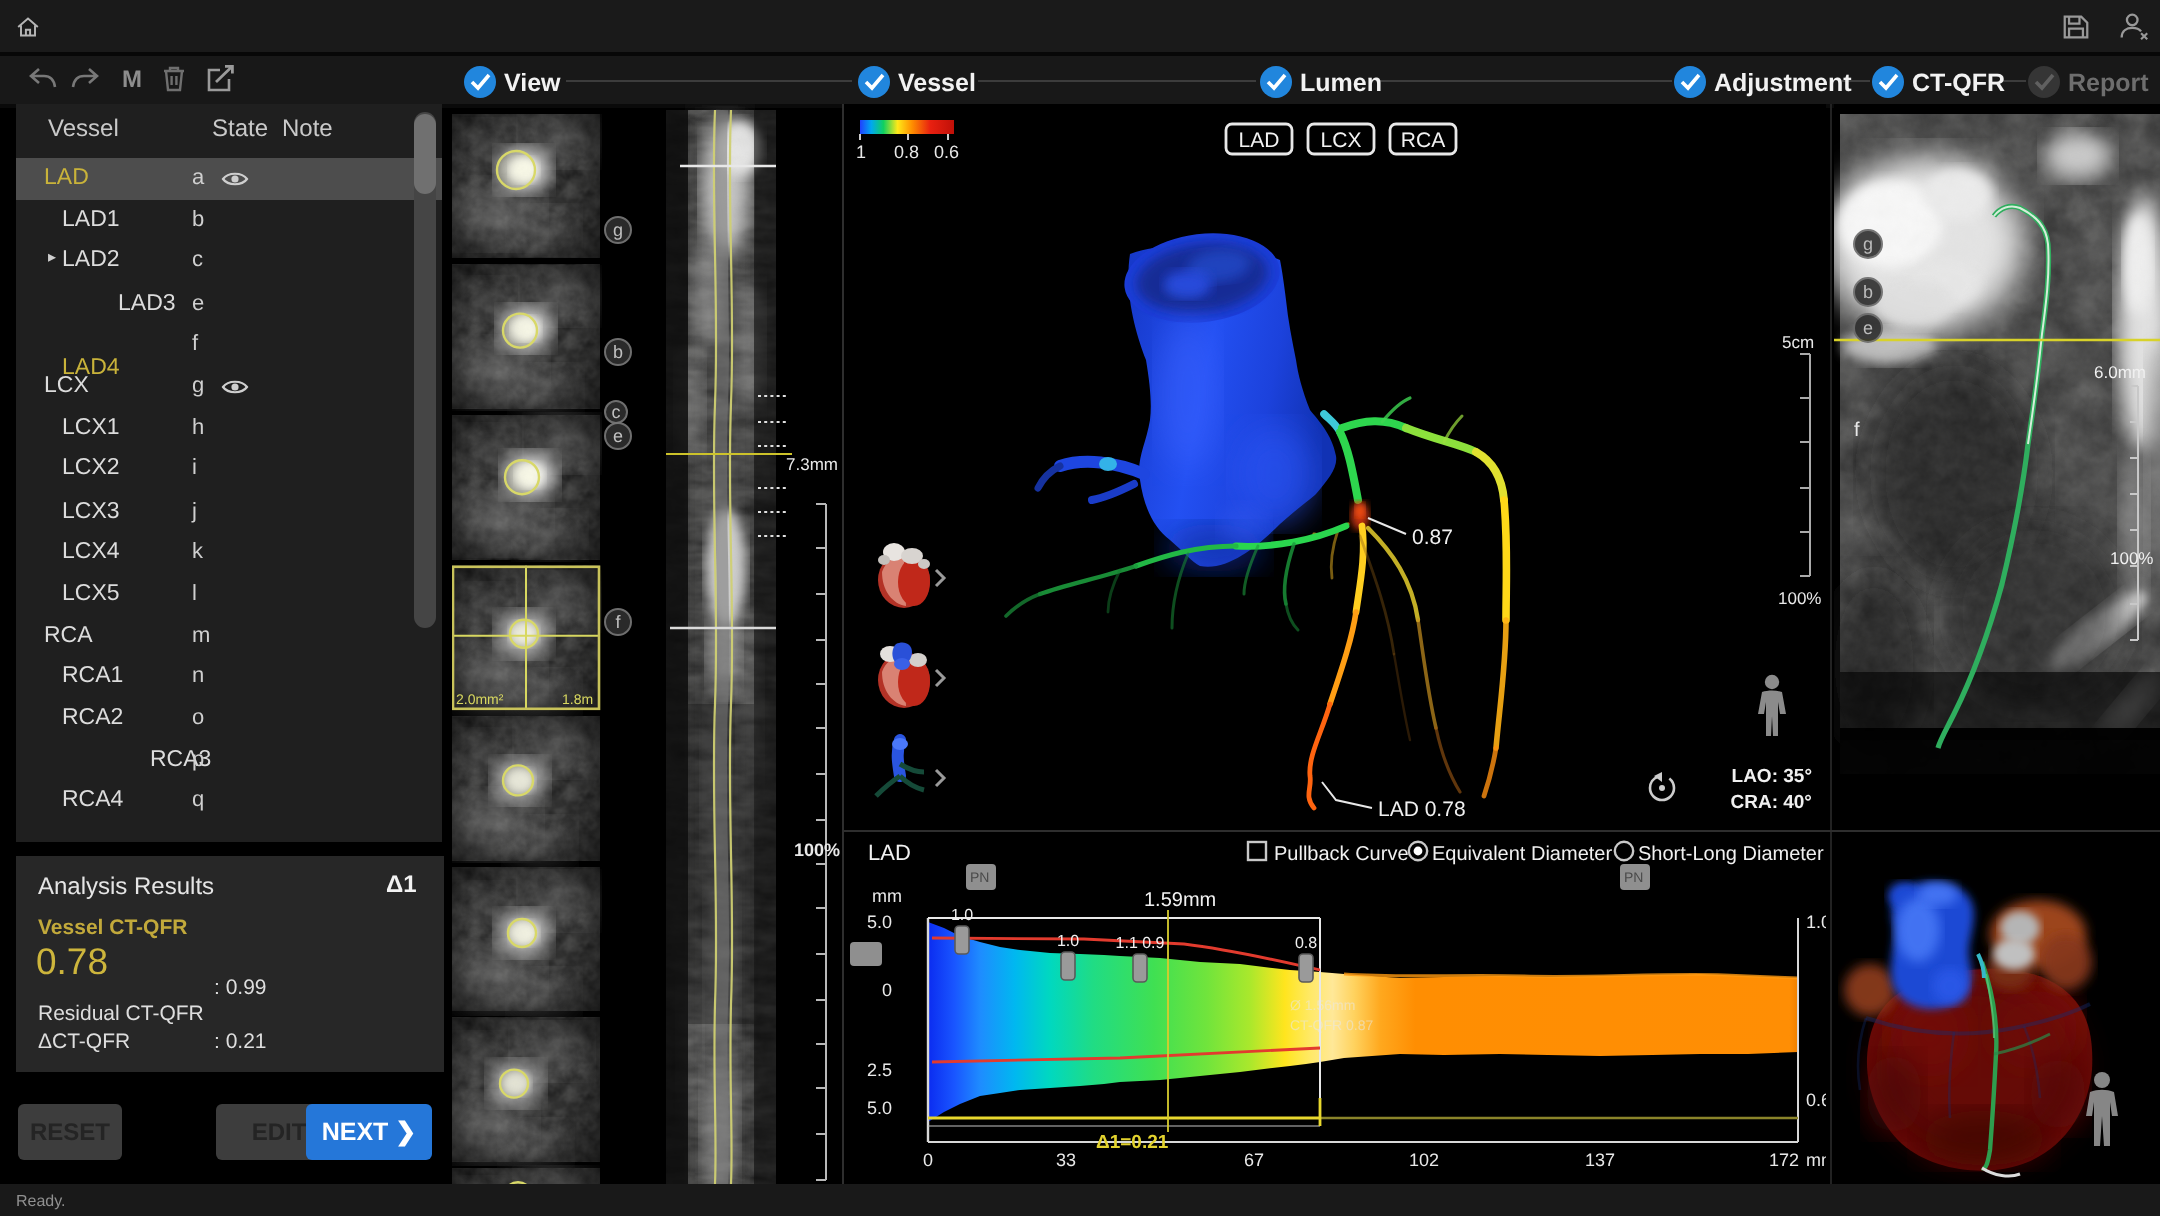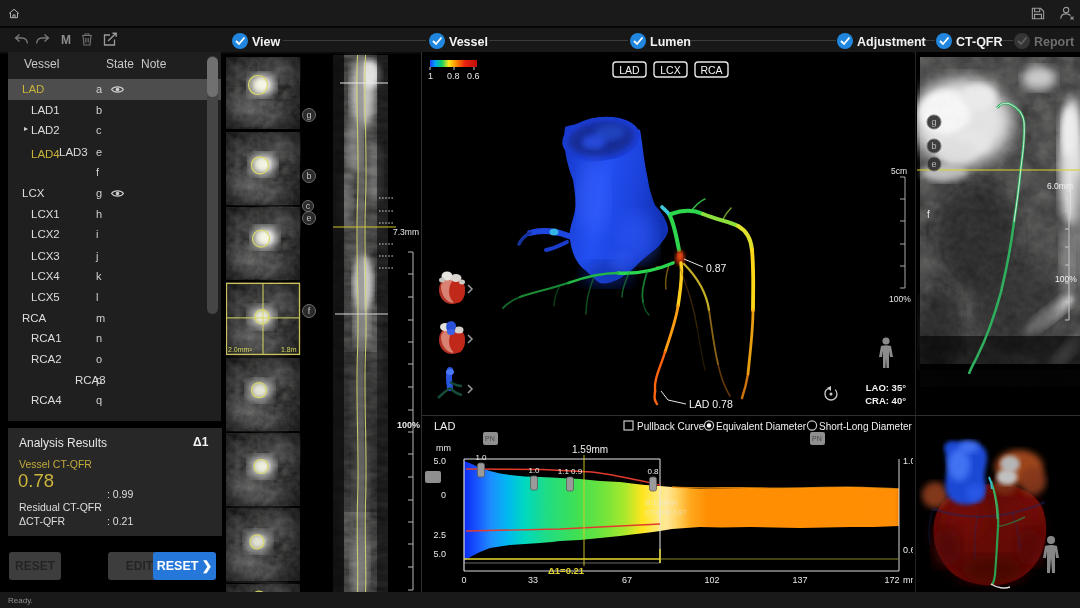--- a/index.html
+++ b/index.html
@@ -116,21 +116,21 @@
     <path d="M1.5 5.5 C4 2 11 2 13.5 5.5 C11 9 4 9 1.5 5.5 Z" fill="none" stroke="#cfcfcf" stroke-width="1.1"></path>
     <circle cx="7.5" cy="5.5" r="1.8" fill="#cfcfcf"></circle>
   </svg>
 <div class="txt" style="left:31px;top:104px;font-size:11.5px;color:#dcdcdc;">LAD1</div>
 <div class="txt" style="left:96px;top:104px;font-size:11px;color:#cfcfcf;">b</div>
 <div class="txt" style="left:31px;top:124px;font-size:11.5px;color:#dcdcdc;">LAD2</div>
 <div class="txt" style="left:96px;top:124px;font-size:11px;color:#cfcfcf;">c</div>
 <div class="txt" style="left:24px;top:124px;font-size:8px;color:#cfcfcf;">▸</div>
 <div class="txt" style="left:31px;top:146px;font-size:11.5px;color:#dcdcdc;margin-left:28px;">LAD3</div>
 <div class="txt" style="left:96px;top:146px;font-size:11px;color:#cfcfcf;">e</div>
-<div class="txt" style="left:31px;top:148px;font-size:11.5px;color:#c9b33a;">LAD4</div>
+<div class="txt" style="left:31px;top:178px;font-size:11.5px;color:#c9b33a;">LAD4</div>
 <div class="txt" style="left:96px;top:166px;font-size:11px;color:#cfcfcf;">f</div>
 <div class="txt" style="left:22px;top:187px;font-size:11.5px;color:#dcdcdc;">LCX</div>
 <div class="txt" style="left:96px;top:187px;font-size:11px;color:#cfcfcf;">g</div>
 <svg class="abs" style="left:110px;top:188px" width="15" height="11" viewBox="0 0 15 11">
     <path d="M1.5 5.5 C4 2 11 2 13.5 5.5 C11 9 4 9 1.5 5.5 Z" fill="none" stroke="#cfcfcf" stroke-width="1.1"></path>
     <circle cx="7.5" cy="5.5" r="1.8" fill="#cfcfcf"></circle>
   </svg>
 <div class="txt" style="left:31px;top:208px;font-size:11.5px;color:#dcdcdc;">LCX1</div>
 <div class="txt" style="left:96px;top:208px;font-size:11px;color:#cfcfcf;">h</div>
 <div class="txt" style="left:31px;top:228px;font-size:11.5px;color:#dcdcdc;">LCX2</div>
@@ -151,30 +151,30 @@
 <div class="txt" style="left:96px;top:374px;font-size:11px;color:#cfcfcf;">p</div>
 <div class="txt" style="left:31px;top:394px;font-size:11.5px;color:#dcdcdc;">RCA4</div>
 <div class="txt" style="left:96px;top:394px;font-size:11px;color:#cfcfcf;">q</div>
 
 <div class="abs" style="left:207px;top:56px;width:11px;height:258px;background:#454545;border-radius:6px;"></div>
 <div class="abs" style="left:207px;top:57px;width:11px;height:40px;background:#707070;border-radius:6px;"></div>
 
 <div class="abs" style="left:8px;top:428px;width:214px;height:108px;background:#272727;"></div>
 <div class="txt" style="left:19px;top:436px;font-size:12px;color:#e5e5e5;">Analysis Results</div>
 <div class="txt" style="left:193px;top:435px;font-size:12px;color:#f2f2f2;font-weight:bold;">Δ1</div>
-<div class="txt" style="left:19px;top:458px;font-size:10.5px;color:#c2a93b;">Vessel CT-QFR</div>
+<div class="txt" style="left:19px;top:458px;font-size:10.5px;color:#c2a93b;font-weight:bold;">Vessel CT-QFR</div>
 <div class="txt" style="left:18px;top:470px;font-size:18.5px;color:#cdb53c;">0.78</div>
 <div class="txt" style="left:19px;top:501px;font-size:10.5px;color:#dedede;">Residual CT-QFR</div>
 <div class="txt" style="left:107px;top:488px;font-size:10.5px;color:#dedede;">: 0.99</div>
 <div class="txt" style="left:19px;top:515px;font-size:10.5px;color:#dedede;">ΔCT-QFR</div>
 <div class="txt" style="left:107px;top:515px;font-size:10.5px;color:#dedede;">: 0.21</div>
 
 <div class="abs" style="left:9px;top:552px;width:52px;height:28px;background:#3d3d3d;border-radius:3px;color:#242424;font-weight:bold;font-size:12px;text-align:center;line-height:28px;">RESET</div>
 <div class="abs" style="left:81px;top:552px;width:63px;height:28px;background:#3d3d3d;border-radius:3px;color:#242424;font-weight:bold;font-size:12px;text-align:center;line-height:28px;margin-left:27px;">EDIT</div>
-<div class="abs" style="left:153px;top:552px;width:63px;height:28px;background:#2577d9;border-radius:3px;color:#fff;font-weight:bold;font-size:12.5px;text-align:center;line-height:28px;">RESET ❯</div>
+<div class="abs" style="left:153px;top:552px;width:63px;height:28px;background:#2577d9;border-radius:3px;color:#fff;font-weight:bold;font-size:12.5px;text-align:center;line-height:28px;">NEXT ❯</div>
 
 <div class="abs" style="left:0;top:592px;width:1080px;height:16px;background:#191919;"></div>
 <div class="txt" style="left:8px;top:596px;font-size:8px;color:#909090;">Ready.</div>
 
 <svg class="abs" style="left:226px;top:57px" width="75" height="535" viewBox="0 0 75 535">
 <g transform="translate(0 0.0)">
       <rect x="0" y="0" width="74" height="72" fill="#161616"></rect>
       <ellipse cx="22" cy="50" rx="22" ry="16" fill="#5e5e5e" filter="url(#b8)" opacity="0.7"></ellipse>
       <ellipse cx="54" cy="12" rx="18" ry="13" fill="#575757" filter="url(#b8)" opacity="0.65"></ellipse>
       <ellipse cx="16" cy="16" rx="14" ry="12" fill="#484848" filter="url(#b8)" opacity="0.6"></ellipse>

